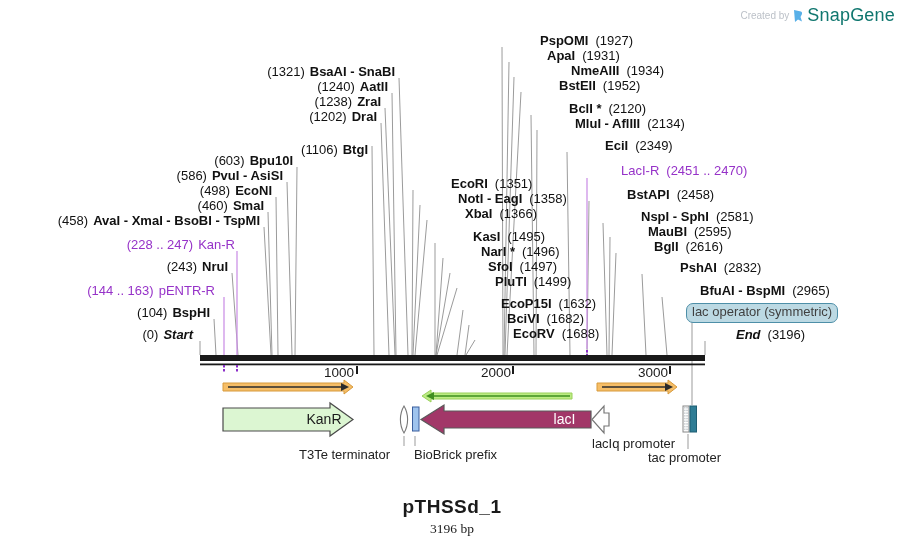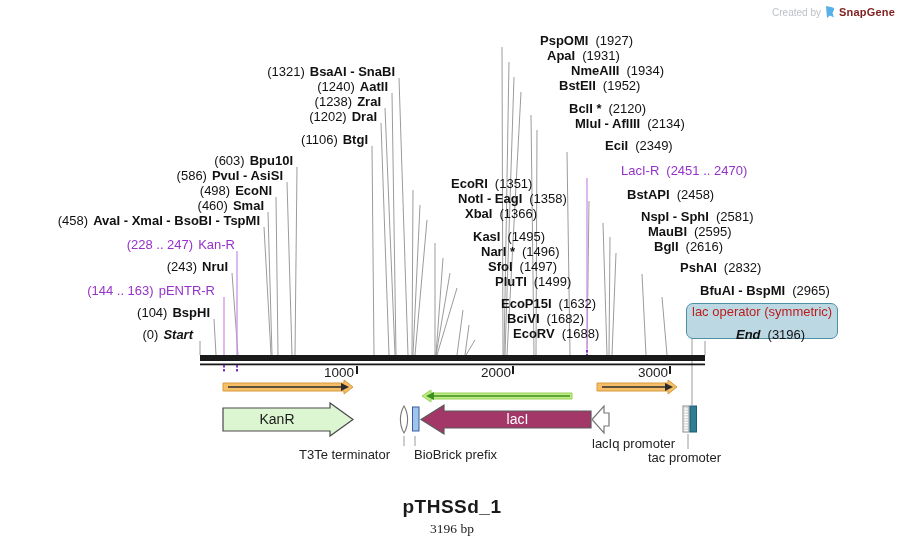--- a/index.html
+++ b/index.html
@@ -8,32 +8,32 @@
   #map-svg{position:absolute;left:0;top:0;z-index:1;}
   .site{position:absolute;z-index:2;font-size:13px;line-height:14px;white-space:nowrap;color:#111;padding-left:36px;}
   .site .nm{font-weight:700;}
   .pf .nm{margin-left:5px;}
   .nf .pos{margin-left:7px;}
   .primer{color:#9632C8;}
   .primer .nm{font-weight:400;}
   .marker .nm{font-style:italic;text-align:right;}
   .tick-num{position:absolute;z-index:2;font-size:13.5px;line-height:14px;white-space:nowrap;}
   .feat-label{position:absolute;z-index:2;font-size:13px;line-height:14px;white-space:nowrap;color:#222;}
-  .arrow-label{position:absolute;z-index:3;font-size:14px;line-height:15px;text-align:center;}
+  .arrow-label{position:absolute;z-index:3;font-size:14px;line-height:15px;text-align:center;padding-left:47px;}
   #kanr-label{left:223px;top:412px;width:108px;color:#1a1a1a;}
   #laci-label{left:446px;top:412px;width:143px;color:#ffffff;}
-  #lacop-box{position:absolute;z-index:2;left:686px;top:303px;height:15px;padding:1px 5px 18px 5px;
+  #lacop-box{position:absolute;z-index:2;left:686px;top:303px;height:15px;padding:1px 5px 2px 5px;
              background:#BCD9E3;border:1px solid #4E8FA8;border-radius:7px;font-size:13px;line-height:14px;
-             white-space:nowrap;color:#b91c1c;}
+             white-space:nowrap;color:#404040;}
   #title-block{position:absolute;z-index:2;left:252px;top:496px;width:400px;text-align:center;}
   #plasmid-name{font-size:19px;font-weight:700;letter-spacing:0.5px;}
   #plasmid-size{font-size:13.5px;margin-top:3px;font-family:Liberation Serif, serif;}
   #branding{position:absolute;z-index:2;right:9px;top:5px;display:flex;align-items:center;gap:4px;}
   #created-by{font-size:10px;color:#BCC1C8;text-align:center;}
-  #brand-name{font-size:11px;font-weight:700;color:#7f1d1d;letter-spacing:0.2px;}
+  #brand-name{font-size:18px;font-weight:400;color:#0f766e;letter-spacing:0.2px;}
 </style>
 </head>
 <body>
 
 <div id="stage">
 
   <svg id="map-svg" width="904" height="538" viewBox="0 0 904 538">
 
     <g stroke="#9b9b9b" stroke-width="1">
       <line x1="399" y1="78" x2="408" y2="355"></line>
@@ -145,21 +145,21 @@
     <svg width="10" height="14" viewBox="0 0 10 14">
       <path d="M1,1 L8,2.5 Q9.5,3 9,5 L7.5,8 L9,12.5 L5,10.5 L2,13 Z" fill="#58B0E8"></path>
     </svg>
     <span id="brand-name">SnapGene</span>
   </div>
 
   <div class="site pf" style="right:509px;top:65px"><span class="pos">(1321)</span><span class="nm">BsaAI - SnaBI</span></div>
   <div class="site pf" style="right:516px;top:80px"><span class="pos">(1240)</span><span class="nm">AatII</span></div>
   <div class="site pf" style="right:523px;top:95px"><span class="pos">(1238)</span><span class="nm">ZraI</span></div>
   <div class="site pf" style="right:527px;top:110px"><span class="pos">(1202)</span><span class="nm">DraI</span></div>
-  <div class="site pf" style="right:536px;top:133px"><span class="pos">(1106)</span><span class="nm">BtgI</span></div>
+  <div class="site pf" style="right:536px;top:143px"><span class="pos">(1106)</span><span class="nm">BtgI</span></div>
   <div class="site pf" style="right:611px;top:154px"><span class="pos">(603)</span><span class="nm">Bpu10I</span></div>
   <div class="site pf" style="right:621px;top:169px"><span class="pos">(586)</span><span class="nm">PvuI - AsiSI</span></div>
   <div class="site pf" style="right:632px;top:184px"><span class="pos">(498)</span><span class="nm">EcoNI</span></div>
   <div class="site pf" style="right:640px;top:199px"><span class="pos">(460)</span><span class="nm">SmaI</span></div>
   <div class="site pf" style="right:644px;top:214px"><span class="pos">(458)</span><span class="nm">AvaI - XmaI - BsoBI - TspMI</span></div>
   <div class="site pf primer" style="right:669px;top:238px"><span class="pos">(228 .. 247)</span><span class="nm">Kan-R</span></div>
   <div class="site pf" style="right:676px;top:260px"><span class="pos">(243)</span><span class="nm">NruI</span></div>
   <div class="site pf primer" style="right:689px;top:284px"><span class="pos">(144 .. 163)</span><span class="nm">pENTR-R</span></div>
   <div class="site pf" style="right:694px;top:306px"><span class="pos">(104)</span><span class="nm">BspHI</span></div>
   <div class="site pf marker" style="right:711px;top:328px"><span class="pos">(0)</span><span class="nm">Start</span></div>

